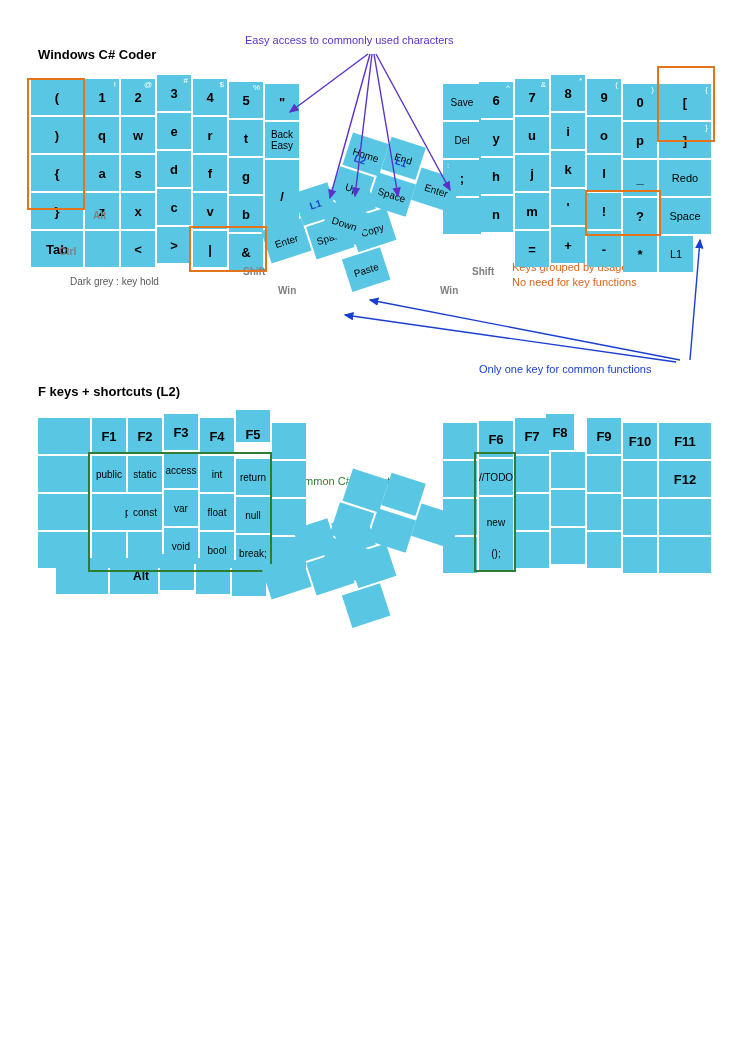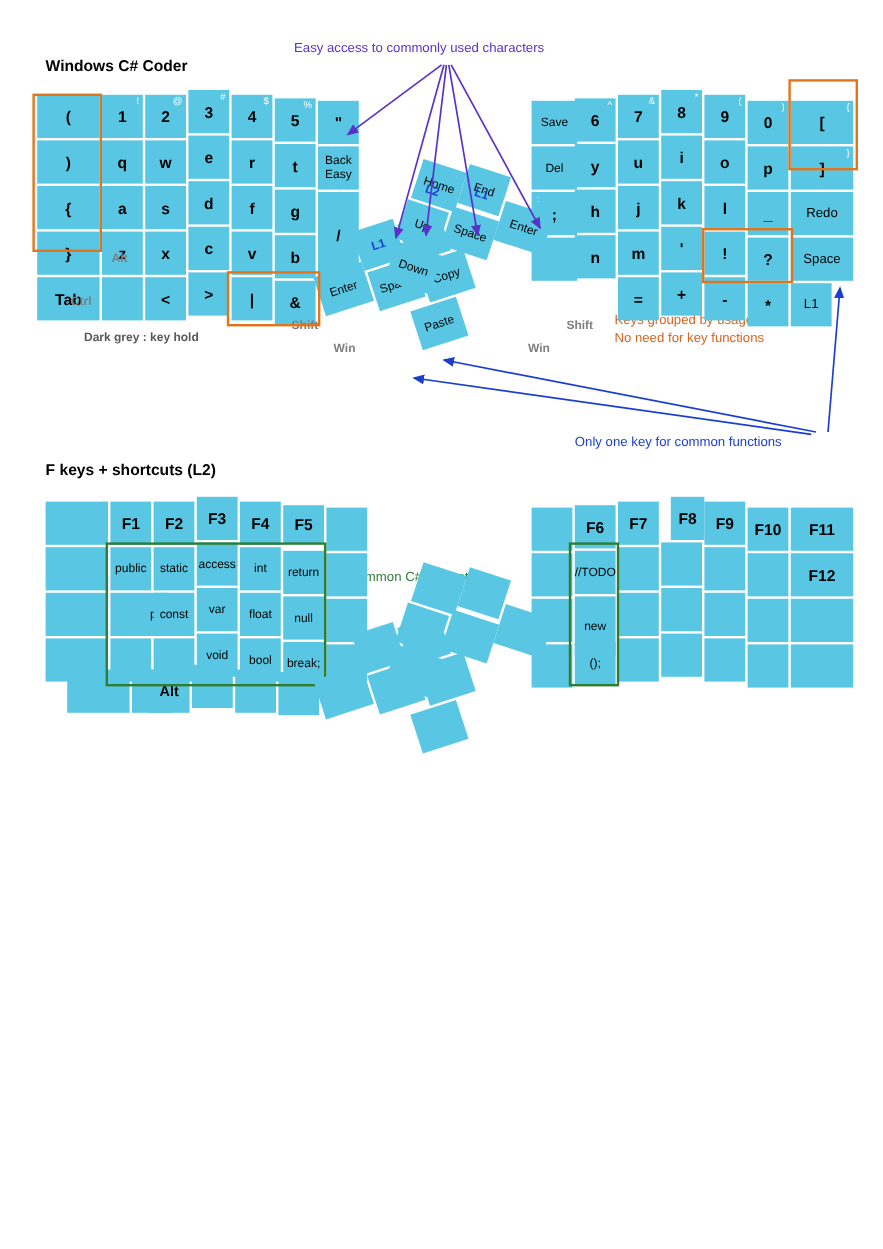--- a/index.html
+++ b/index.html
@@ -61,21 +61,21 @@
     color:#1a3fd0;
   }
   .note-green{
     position:absolute;
     font-size:11px;
     color:#2e7d32;
   }
   .note-grey{
     position:absolute;
     font-size:10px;
-    font-weight:bold;
+    font-weight:normal;
     color:#595959;
     padding-left:32px;
   }
   .box-orange{
     position:absolute;
     border:2px solid #e2751c;
     box-sizing:border-box;
     pointer-events:none;
   }
   .box-green{
@@ -414,21 +414,21 @@
     </div>
   <div class="key" style="left:128px;top:418px;width:34px;height:36px;">
       <span>F2</span>
     </div>
   <div class="key" style="left:164px;top:414px;width:34px;height:36px;">
       <span>F3</span>
     </div>
   <div class="key" style="left:200px;top:418px;width:34px;height:36px;">
       <span>F4</span>
     </div>
-  <div class="key" style="left:236px;top:421px;width:34px;height:32px;">
+  <div class="key" style="left:236px;top:410px;width:34px;height:32px;align-items:flex-end;">
       <span>F5</span>
     </div>
   <div class="key" style="left:272px;top:423px;width:34px;height:36px;">
       <span></span>
     </div>
 
   <div class="key" style="left:38px;top:456px;width:52px;height:36px;">
       <span></span>
     </div>
   <div class="key small" style="left:92px;top:456px;width:34px;height:36px;">
@@ -535,21 +535,21 @@
 
   <div class="key" style="left:443px;top:423px;width:34px;height:36px;">
       <span></span>
     </div>
   <div class="key" style="left:479px;top:421px;width:34px;height:36px;">
       <span>F6</span>
     </div>
   <div class="key" style="left:515px;top:418px;width:34px;height:36px;">
       <span>F7</span>
     </div>
-  <div class="key" style="left:559px;top:414px;width:28px;height:36px;">
+  <div class="key" style="left:546px;top:414px;width:28px;height:36px;">
       <span>F8</span>
     </div>
   <div class="key" style="left:587px;top:418px;width:34px;height:36px;">
       <span>F9</span>
     </div>
   <div class="key" style="left:623px;top:423px;width:34px;height:36px;">
       <span>F10</span>
     </div>
   <div class="key" style="left:659px;top:423px;width:52px;height:36px;">
       <span>F11</span>

